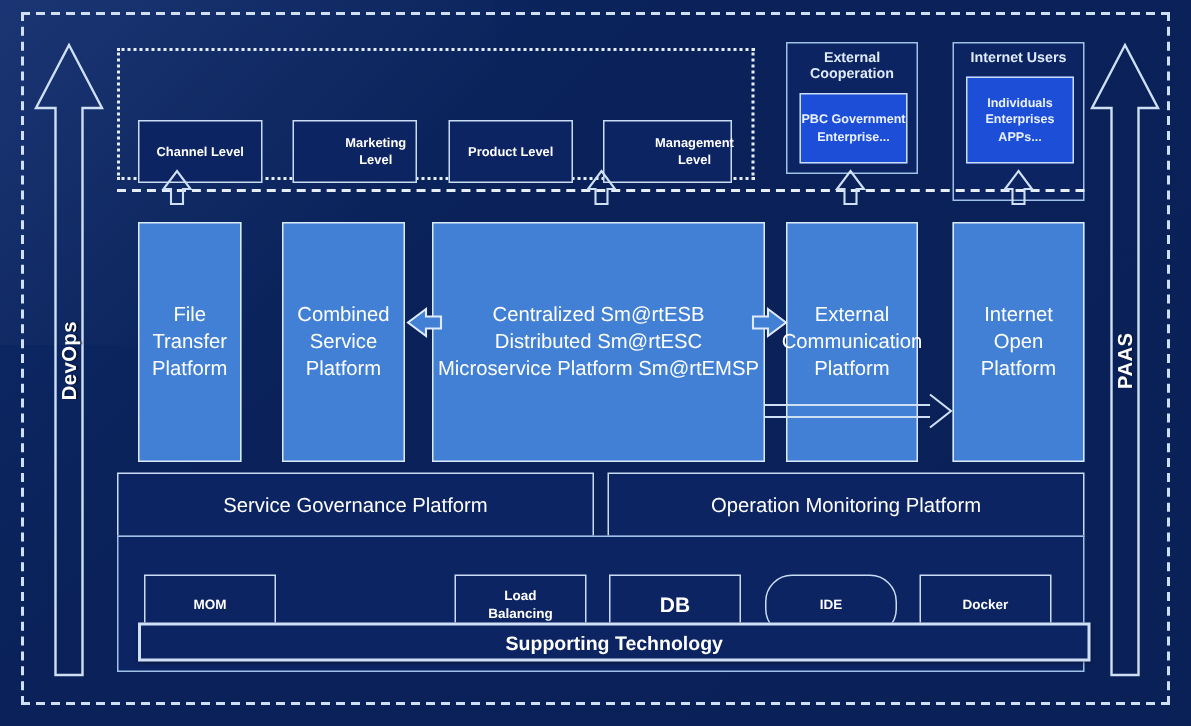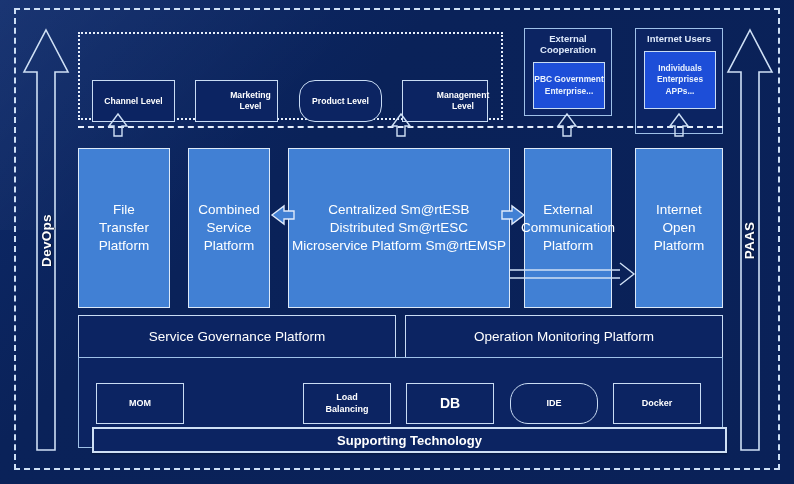--- a/index.html
+++ b/index.html
@@ -115,21 +115,21 @@
   </div>
 
   <div class="grp-dash" style="left:78px;top:32px;width:425px;height:88px;"></div>
 
   <div class="box dk" style="left:92px;top:68px;width:83px;height:42px;">
     <span>Channel Level</span>
   </div>
   <div class="box dk" style="left:195px;top:68px;width:83px;height:42px;padding-left:28px;">
     <span>Marketing Level</span>
   </div>
-  <div class="box dk" style="left:299px;top:68px;width:83px;height:42px;border-radius:16px;">
+  <div class="box dk" style="left:299px;top:68px;width:83px;height:42px;">
     <span>Product Level</span>
   </div>
   <div class="box dk" style="left:402px;top:68px;width:86px;height:42px;padding-left:36px;">
     <span>Management Level</span>
   </div>
 
   <div class="plain-dk" style="left:524px;top:28px;width:88px;height:88px;">
     <div class="ext-title multi">External
 Cooperation</div>
     <div class="ext-inner multi" style="left:8px;top:33px;width:72px;height:47px;">PBC Government
@@ -138,21 +138,21 @@
 
   <div class="plain-dk" style="left:635px;top:28px;width:88px;height:106px;">
     <div class="ext-title multi">Internet Users</div>
     <div class="ext-inner multi" style="left:8px;top:22px;width:72px;height:58px;">Individuals
 Enterprises
 APPs...</div>
   </div>
 
   <div class="hdash" style="left:78px;top:126px;width:645px;"></div>
 
-  <div class="box lt multi" style="left:78px;top:136px;width:92px;height:160px;">File
+  <div class="box lt multi" style="left:92px;top:136px;width:69px;height:160px;">File
 Transfer
 Platform</div>
 
   <div class="box lt multi" style="left:188px;top:136px;width:82px;height:160px;">Combined
 Service
 Platform</div>
 
   <div class="box lt multi" style="left:288px;top:136px;width:222px;height:160px;">Centralized Sm@rtESB
 Distributed Sm@rtESC
 Microservice Platform Sm@rtEMSP</div>
@@ -184,21 +184,21 @@
   <div class="box dk" style="left:406px;top:371px;width:88px;height:41px;font-size:14px;">
     <span class="multi">DB</span>
   </div>
   <div class="box dk" style="left:510px;top:371px;width:88px;height:41px;font-size:9px;border-radius:18px;">
     <span class="multi">IDE</span>
   </div>
   <div class="box dk" style="left:613px;top:371px;width:88px;height:41px;font-size:9px;">
     <span class="multi">Docker</span>
   </div>
 
-  <div class="sup-bar" style="left:92px;top:415px;width:635px;height:26px;margin-top:12px;">
+  <div class="sup-bar" style="left:92px;top:415px;width:635px;height:26px;">
     <span>Supporting Technology</span>
   </div>
 
   <svg class="conn">
 
     <g stroke="#cfe0f5" stroke-width="1.4" fill="none">
 
       <polygon points="118,114 127,126 122,126 122,136 114,136 114,126 109,126" fill="none"></polygon>
 
       <polygon points="401,114 410,126 405,126 405,136 397,136 397,126 392,126" fill="none"></polygon>

